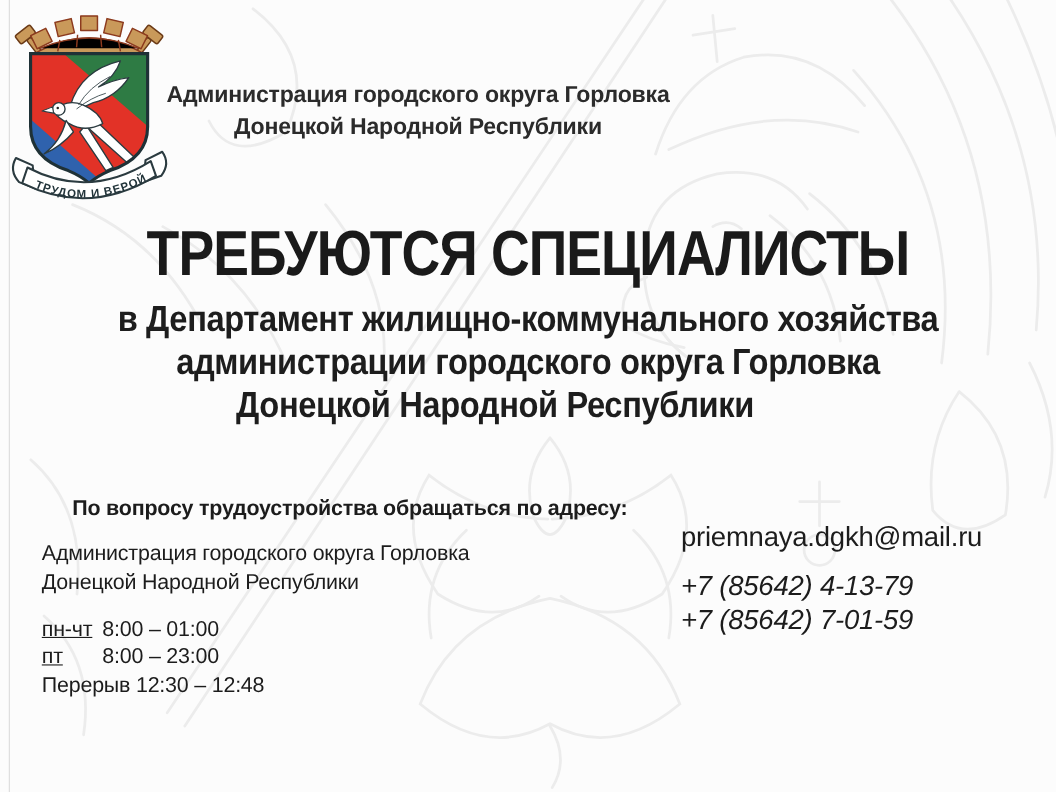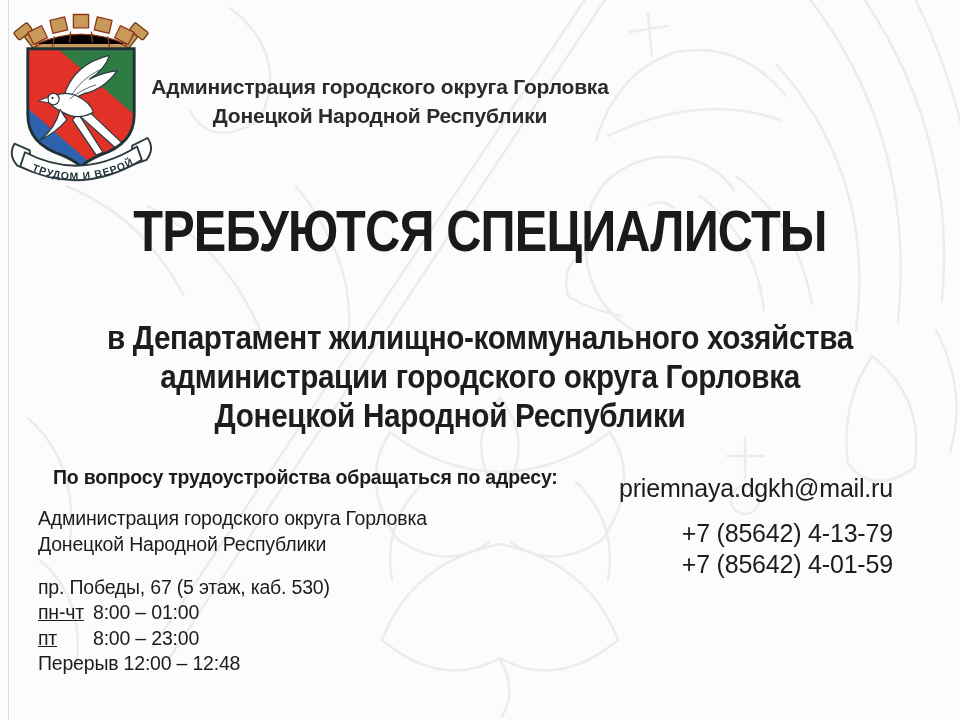--- a/index.html
+++ b/index.html
@@ -19,37 +19,37 @@
     text-align:center; font-size:21px; font-weight:bold; line-height:29px;
     color:#2b2b2b; letter-spacing:-0.2px;
   }
 
   .title {
     position:absolute; left:0; right:0; top:197px; margin:0;
     text-align:center; white-space:nowrap;
     font-size:58px; font-weight:bold; color:#1a1a1a; letter-spacing:-1px;
     transform:scaleX(0.84); transform-origin:50% 50%;
   }
-  .subtitle { position:absolute; left:0; right:0; top:270px;margin-top:48px; }
+  .subtitle { position:absolute; left:0; right:0; top:270px; }
   .sub-line {
     text-align:center; white-space:nowrap; line-height:39px;
     font-size:33px; font-weight:bold; color:#1d1d1d; letter-spacing:-0.4px;
     transform:scaleX(0.9); transform-origin:50% 50%;
   }
   .sub-line.shift { transform:translateX(-30px) scaleX(0.9); }
 
   .contact-left { position:absolute; left:38px; top:451px; width:560px; }
-  .contact-intro { margin:15px; font-size:19.5px; font-weight:bold; letter-spacing:-0.2px; }
+  .contact-intro { margin:0; font-size:19.5px; font-weight:bold; letter-spacing:-0.2px;text-align:center; }
   .contact-org { margin:16px 0 0 0; font-size:19.5px; line-height:26px; letter-spacing:-0.2px; }
   .contact-addr { margin:18px 0 0 0; font-size:19.5px; line-height:25.4px; letter-spacing:-0.2px; }
   .sched-day { display:inline-block; min-width:55px;text-decoration:underline; }
 
-  .contact-right { position:absolute; left:619px; top:474px;text-align:right; }
+  .contact-right { position:absolute; left:619px; top:474px; }
   .contact-email { font-size:25px; letter-spacing:-0.2px; }
-  .contact-phones { margin-top:15px; font-size:25px; line-height:31px; letter-spacing:-0.2px; }
+  .contact-phones { margin-top:15px; font-size:25px; line-height:31px; letter-spacing:-0.2px;font-style:italic; }
 </style>
 </head>
 <body>
 
 <div class="page">
 
   <svg class="watermark" width="960" height="720" viewBox="0 0 960 720" fill="none" stroke="#ececec" stroke-width="2.5" stroke-linecap="round">
     <path d="M598,-20 L152,648"></path>
     <path d="M614,-14 L168,660"></path>
     <path d="M596,140 Q618,70 676,52 Q740,40 786,96"></path>
@@ -172,33 +172,32 @@
       <div class="sub-line shift">Донецкой Народной Республики</div>
     </div>
 
     <div class="contact-left">
       <p class="contact-intro">По вопросу трудоустройства обращаться по адресу:</p>
       <p class="contact-org">
         <span>Администрация городского округа Горловка</span><br>
         <span>Донецкой Народной Республики</span>
       </p>
       <div class="contact-addr">
-        <div>пр. Победы, 67 (5 этаж, каб. 530)</div>
         <div>
           <span class="sched-day">пн-чт</span><span>8:00 – 01:00</span>
         </div>
         <div>
           <span class="sched-day">пт</span><span>8:00 – 23:00</span>
         </div>
-        <div>Перерыв 12:00 – 12:48</div>
+        <div>Перерыв 12:30 – 12:48</div>
       </div>
     </div>
 
     <div class="contact-right">
       <div class="contact-email">priemnaya.dgkh@mail.ru</div>
       <div class="contact-phones">
         <div>+7 (85642) 4-13-79</div>
-        <div>+7 (85642) 4-01-59</div>
+        <div>+7 (85642) 7-01-59</div>
       </div>
     </div>
 
   </div>
 </div>
 
 </body></html>

